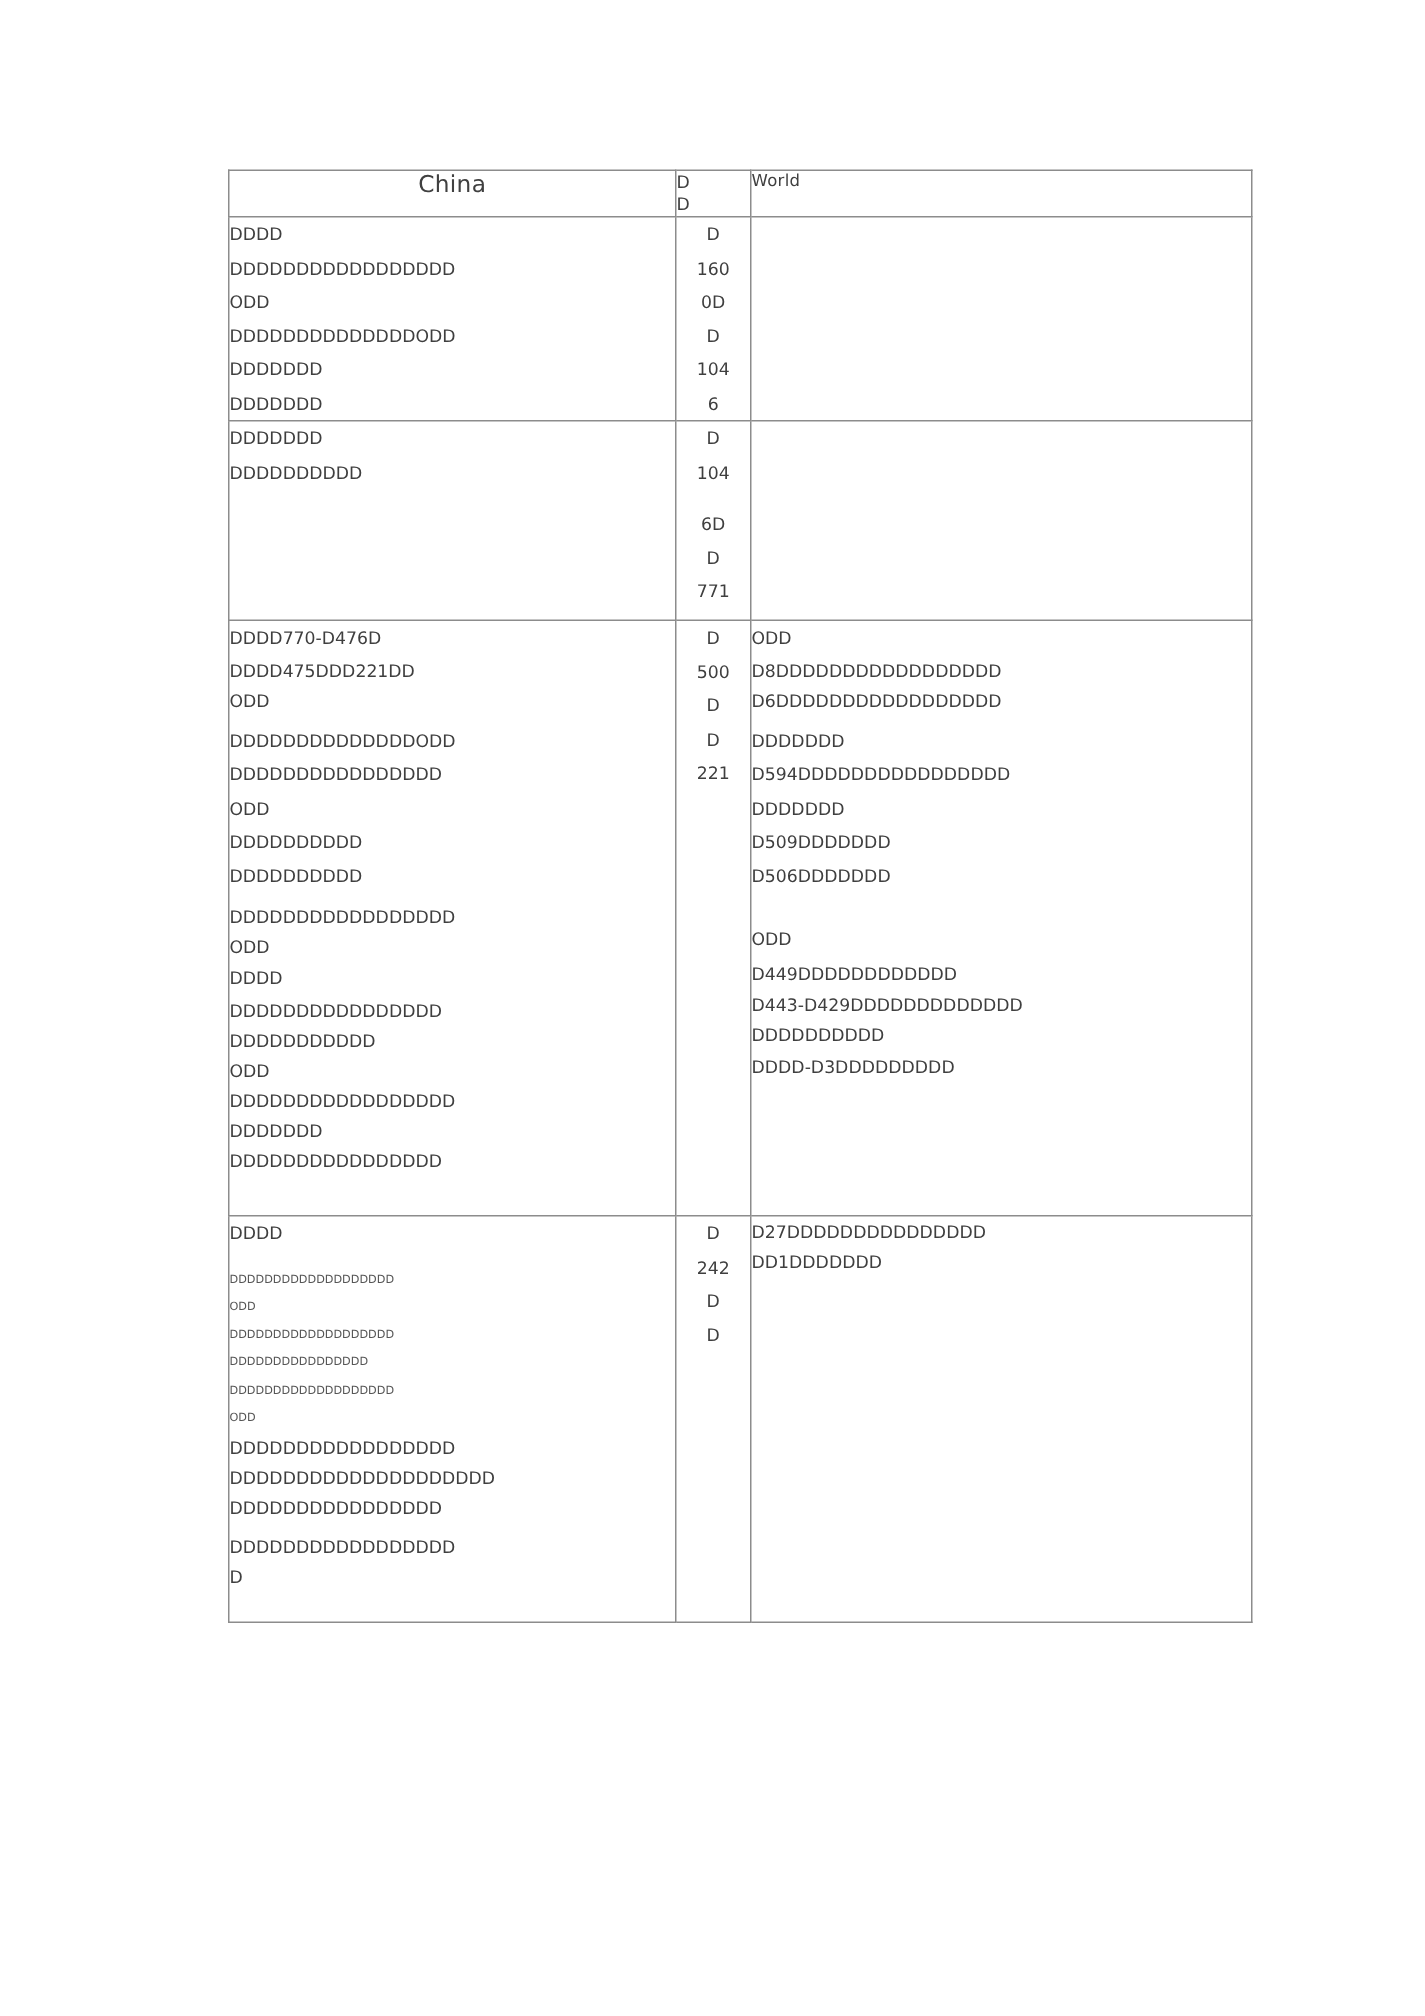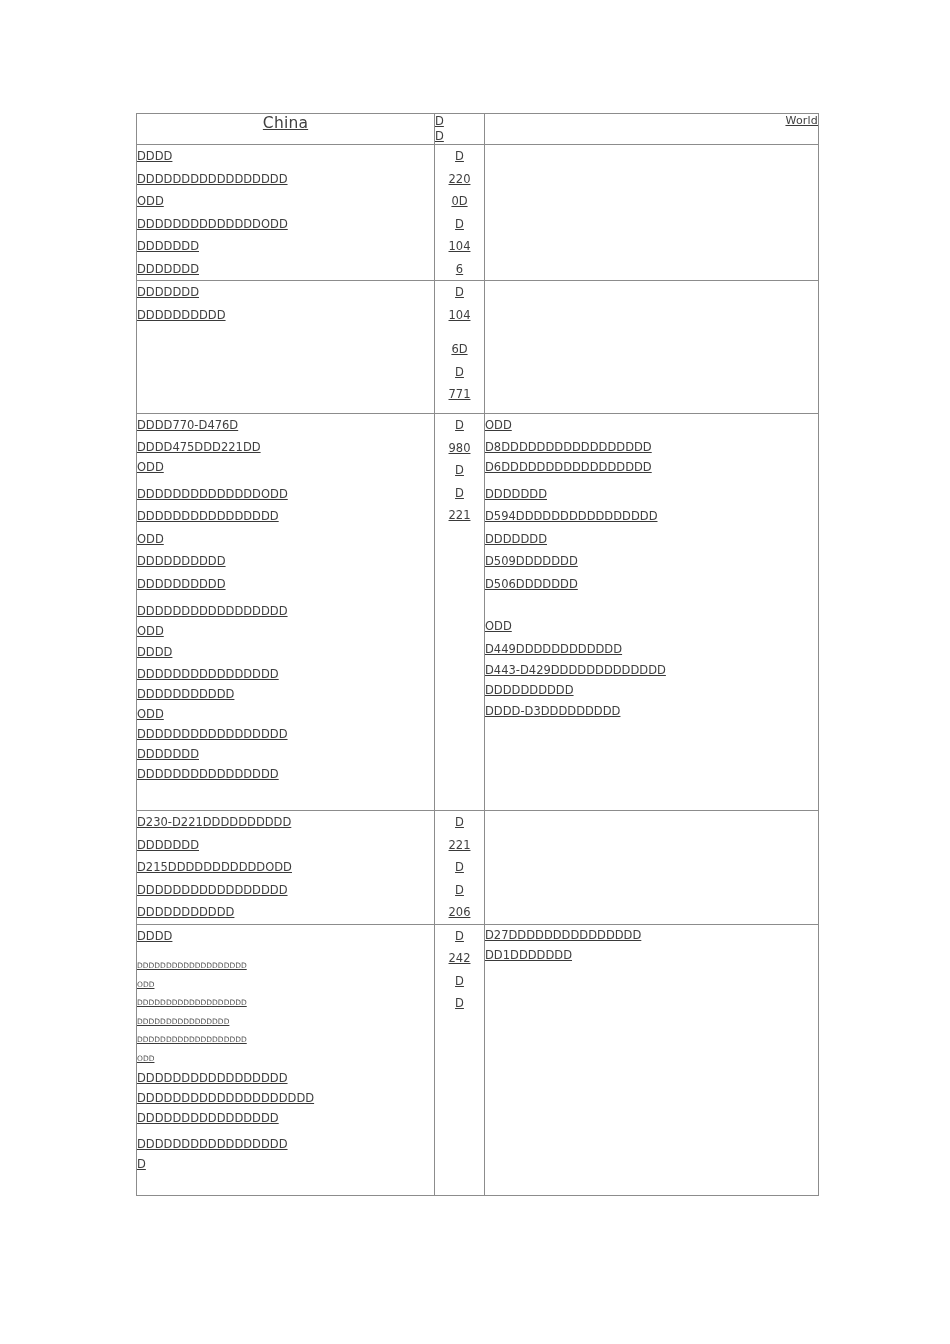--- a/index.html
+++ b/index.html
@@ -19,26 +19,25 @@
   .page {
     position: absolute;
     left: 0;
     top: 0;
     width: 950px;
     height: 1344px;
   }
 
   table.doc-table {
     position: absolute;
-    left: 136px;
+    left: 152px;
     top: 113px;
     width: 682px;
     border-collapse: collapse;
     table-layout: fixed;
-    text-decoration: underline;
   }
 
   table.doc-table td {
     border: 1px solid #8c8c8c;
     vertical-align: top;
     padding: 0;
   }
 
   
   col.c-china { width: 298px; }
@@ -47,21 +46,21 @@
 
   
   .hdr-china {
     text-align: center;
     font-size: 15.5px;
     color: #404040;
     padding-top: 7px;
     letter-spacing: 0.2px;
   }
   .hdr-world {
-    text-align: right;
+    text-align: left;
     font-size: 11px;
     color: #404040;
     padding-top: 5px;
     letter-spacing: 0.2px;
   }
   .hdr-date {
     font-size: 11.5px;
     color: #3f3f3f;
     padding: 16px 0 0 8px;
     line-height: 15px;
@@ -134,21 +133,21 @@
         <td class="cell-china">
           <div class="para">DDDD</div>
           <div class="para">DDDDDDDDDDDDDDDDD</div>
           <div class="para">ODD</div>
           <div class="para">DDDDDDDDDDDDDDODD</div>
           <div class="para">DDDDDDD</div>
           <div class="para">DDDDDDD</div>
         </td>
         <td class="cell-date date-mid-r1">
           <div class="para">D</div>
-          <div class="para">220</div>
+          <div class="para">160</div>
           <div class="para">0D</div>
           <div class="para">D</div>
           <div class="para">104</div>
           <div class="para">6</div>
         </td>
         <td class="cell-world"></td>
       </tr>
 
       <tr>
         <td class="cell-china" style="height:132px;">
@@ -183,21 +182,21 @@
           <div class="para">DDDD</div>
           <div class="para tight">DDDDDDDDDDDDDDDD</div>
           <div class="para tight">DDDDDDDDDDD</div>
           <div class="para tight">ODD</div>
           <div class="para tight">DDDDDDDDDDDDDDDDD</div>
           <div class="para tight">DDDDDDD</div>
           <div class="para tight">DDDDDDDDDDDDDDDD</div>
         </td>
         <td class="cell-date date-mid-r3">
           <div class="para">D</div>
-          <div class="para">980</div>
+          <div class="para">500</div>
           <div class="para">D</div>
           <div class="para">D</div>
           <div class="para">221</div>
         </td>
         <td class="cell-world">
           <div class="para">ODD</div>
           <div class="para tight">D8DDDDDDDDDDDDDDDDD</div>
           <div class="para tight">D6DDDDDDDDDDDDDDDDD</div>
           <div class="spacer-6"></div>
           <div class="para">DDDDDDD</div>
@@ -207,37 +206,20 @@
           <div class="para">D506DDDDDDD</div>
           <div class="spacer-20"></div>
           <div class="para">ODD</div>
           <div class="para">D449DDDDDDDDDDDD</div>
           <div class="para tight">D443-D429DDDDDDDDDDDDD</div>
           <div class="para tight">DDDDDDDDDD</div>
           <div class="para">DDDD-D3DDDDDDDDD</div>
         </td>
       </tr>
 
-      <tr>
-        <td class="cell-china">
-          <div class="para">D230-D221DDDDDDDDDD</div>
-          <div class="para">DDDDDDD</div>
-          <div class="para">D215DDDDDDDDDDDODD</div>
-          <div class="para">DDDDDDDDDDDDDDDDD</div>
-          <div class="para">DDDDDDDDDDD</div>
-        </td>
-        <td class="cell-date date-mid-r4">
-          <div class="para">D</div>
-          <div class="para">221</div>
-          <div class="para">D</div>
-          <div class="para">D</div>
-          <div class="para">206</div>
-        </td>
-        <td class="cell-world"></td>
-      </tr>
 
       <tr>
         <td class="cell-china" style="height:270px;">
           <div class="para">DDDD</div>
           <div class="spacer-10"></div>
           <div class="para small">DDDDDDDDDDDDDDDDDDD</div>
           <div class="para small">ODD</div>
           <div class="para small">DDDDDDDDDDDDDDDDDDD</div>
           <div class="para small">DDDDDDDDDDDDDDDD</div>
           <div class="para small">DDDDDDDDDDDDDDDDDDD</div>

